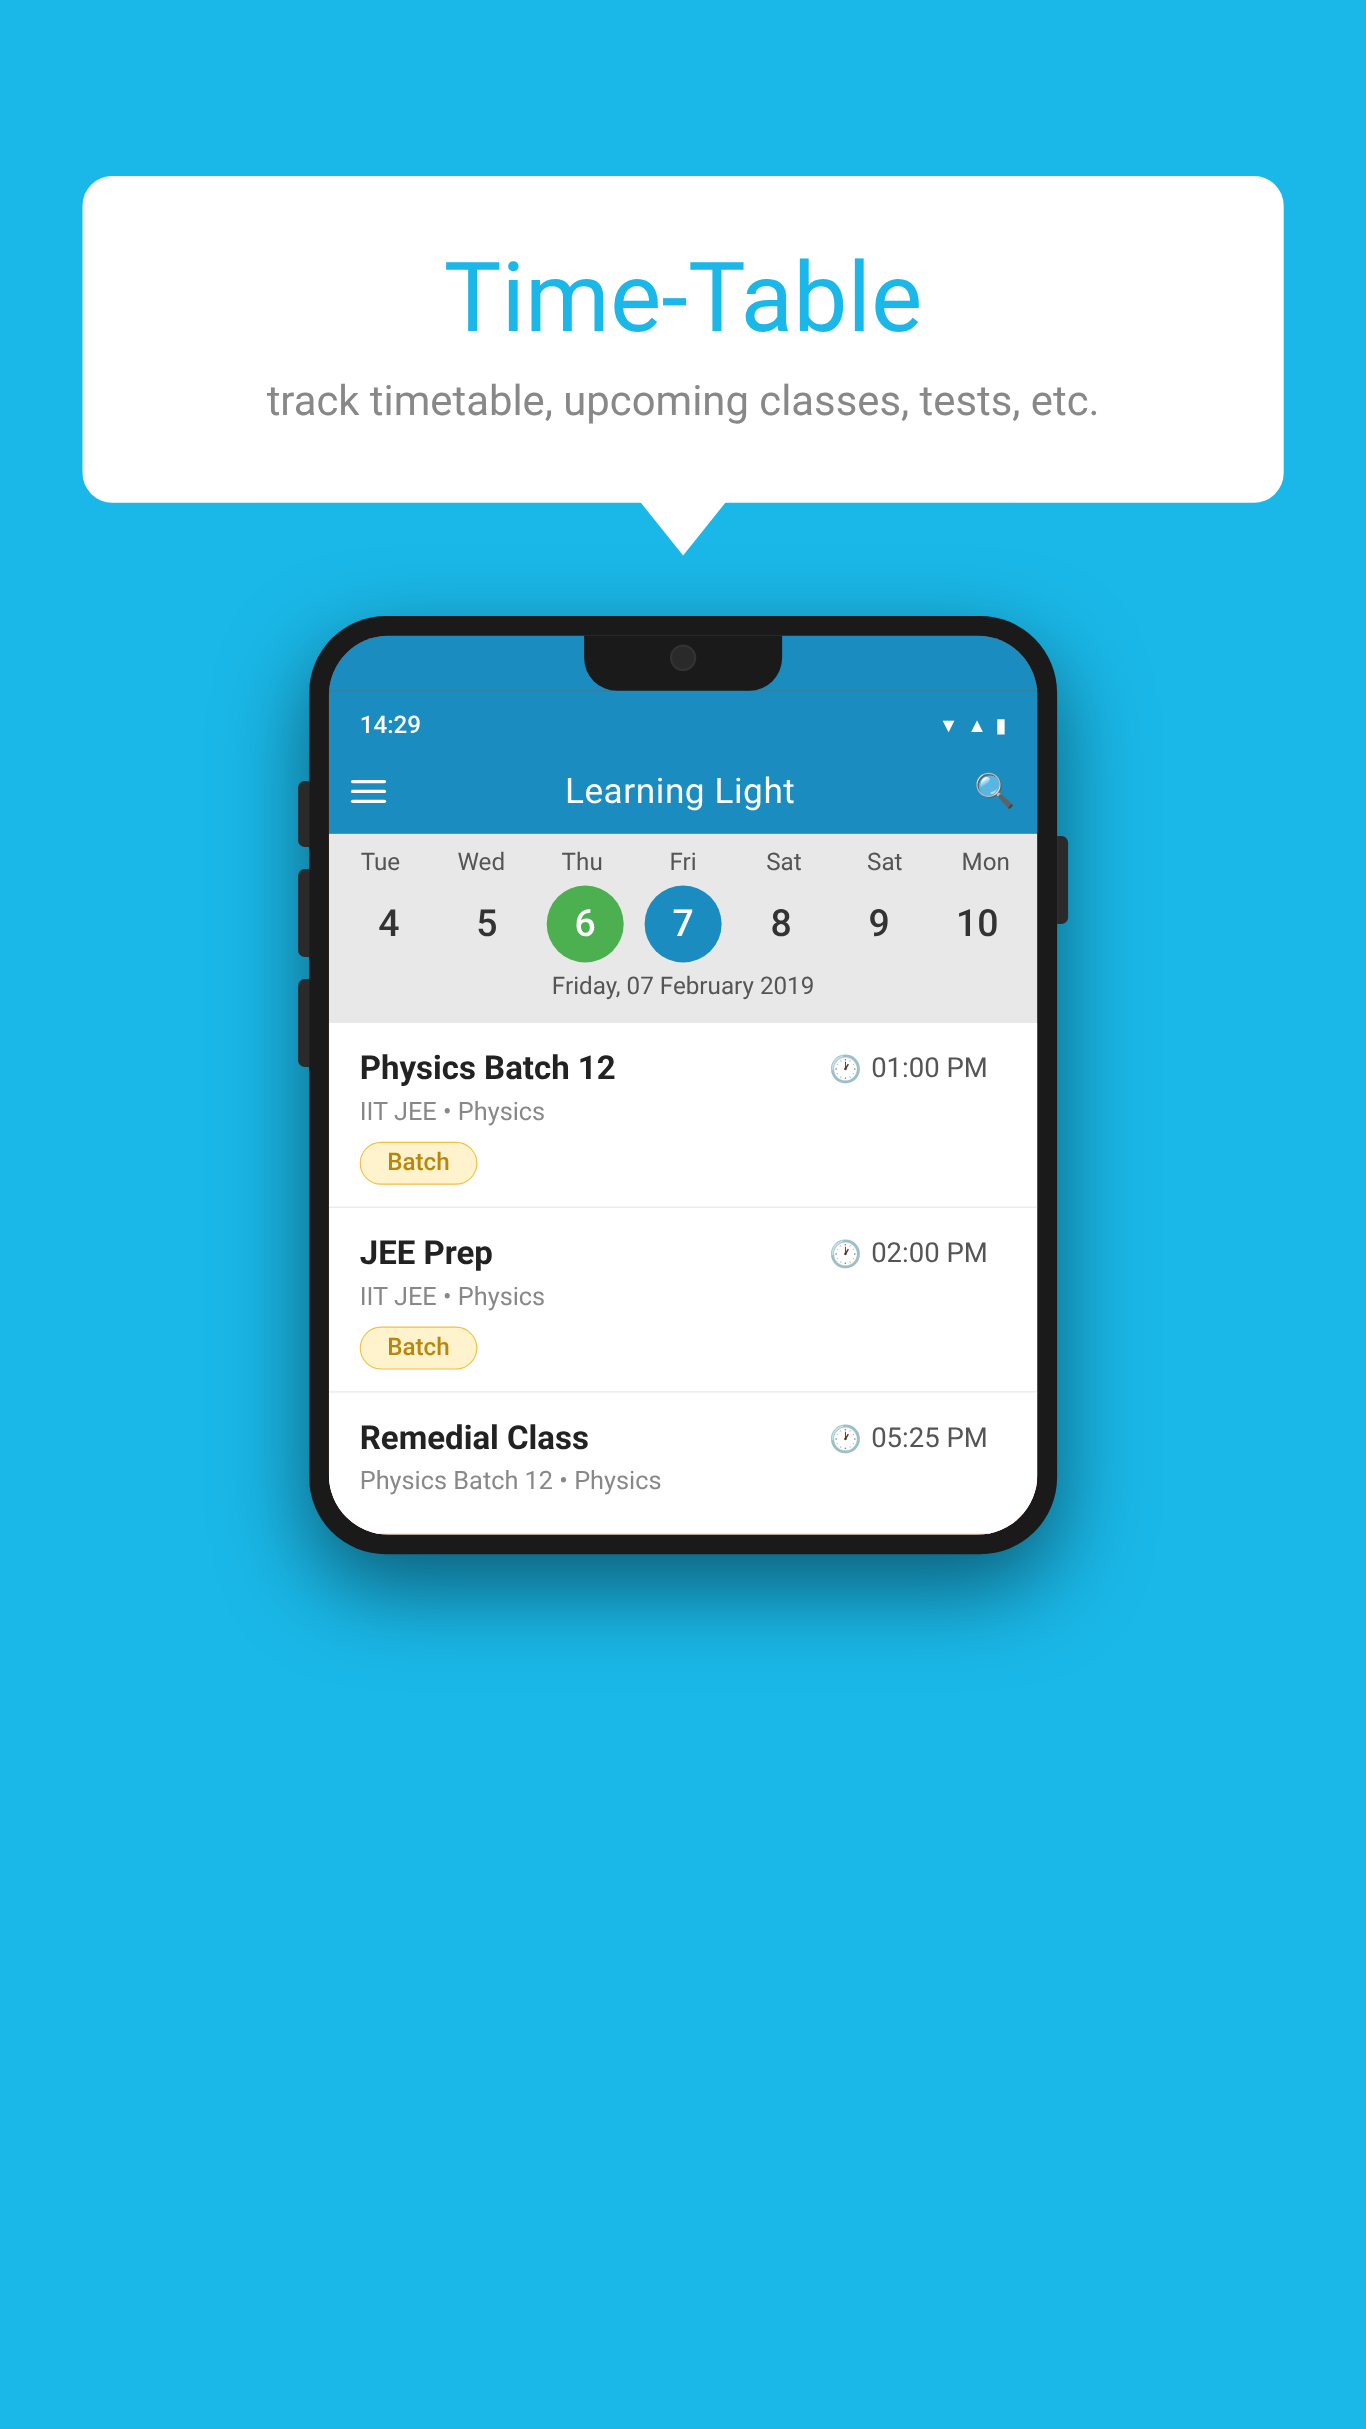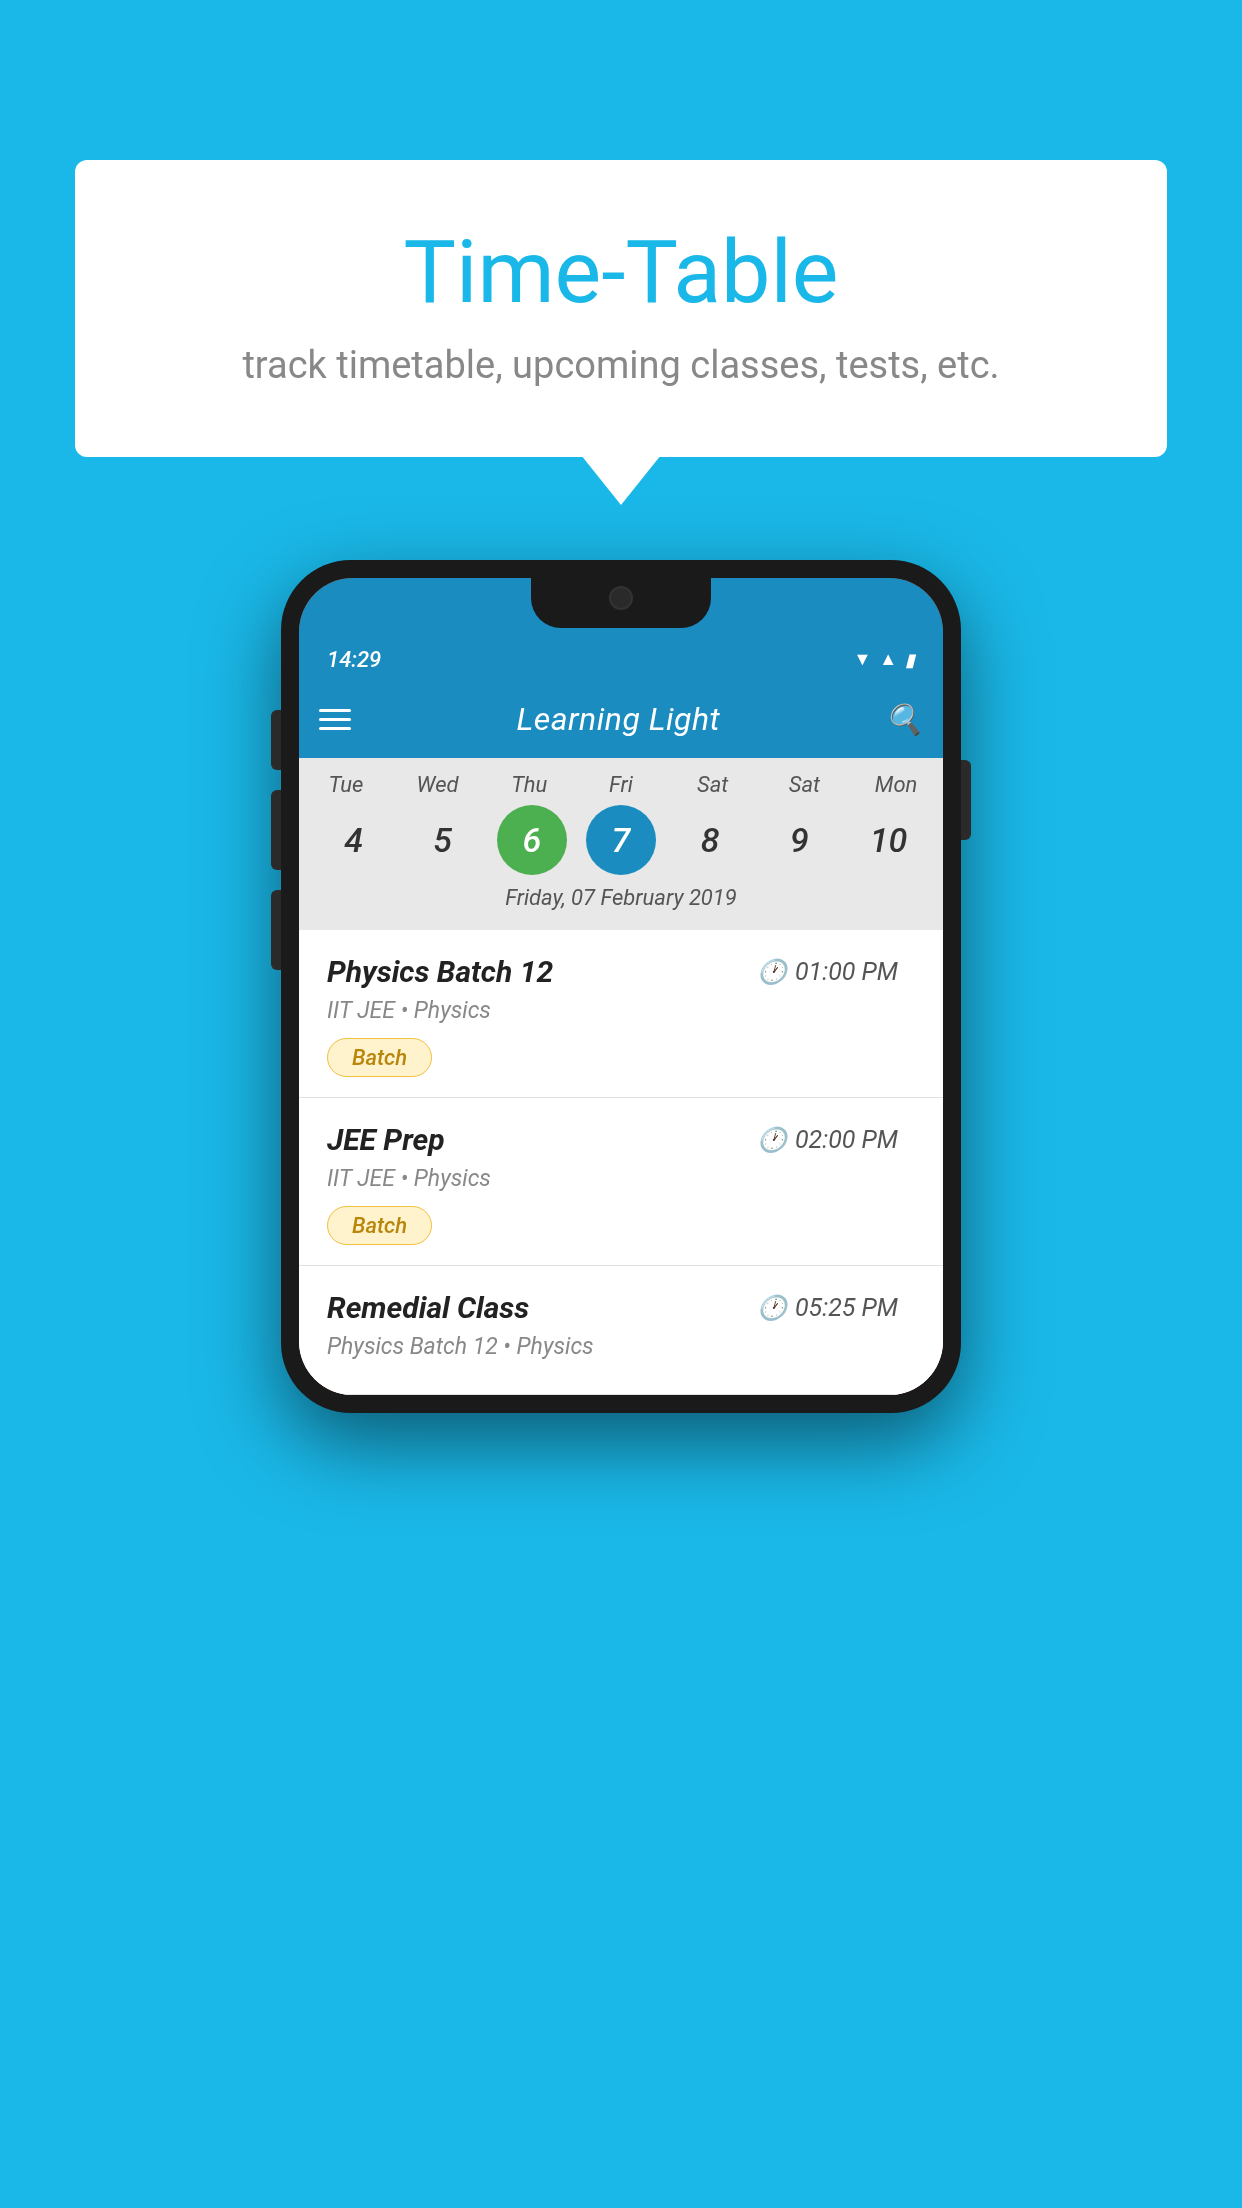--- a/index.html
+++ b/index.html
@@ -14,21 +14,21 @@
       position: relative;
     }
 
     
     .speech-bubble {
       position: absolute;
       top: 160px;
       left: 75px;
       right: 75px;
       background: white;
-      border-radius: 12px;
+      border-radius: 27px;
       padding: 60px 80px 70px 80px;
       text-align: center;
     }
 
     .speech-bubble::after {
       content: '';
       position: absolute;
       bottom: -48px;
       left: 50%;
       transform: translateX(-50%);
@@ -92,21 +92,20 @@
       background: #2a2a2a;
       border-radius: 50%;
       border: 2px solid #333;
     }
 
     .phone-screen {
       background: #c2410c;
       border-radius: 54px;
       overflow: hidden;
       position: relative;
-      font-style: italic;
     }
 
     
     .status-bar {
       background: #1a8cbf;
       height: 52px;
       display: flex;
       align-items: center;
       justify-content: space-between;
       padding: 0 28px;

